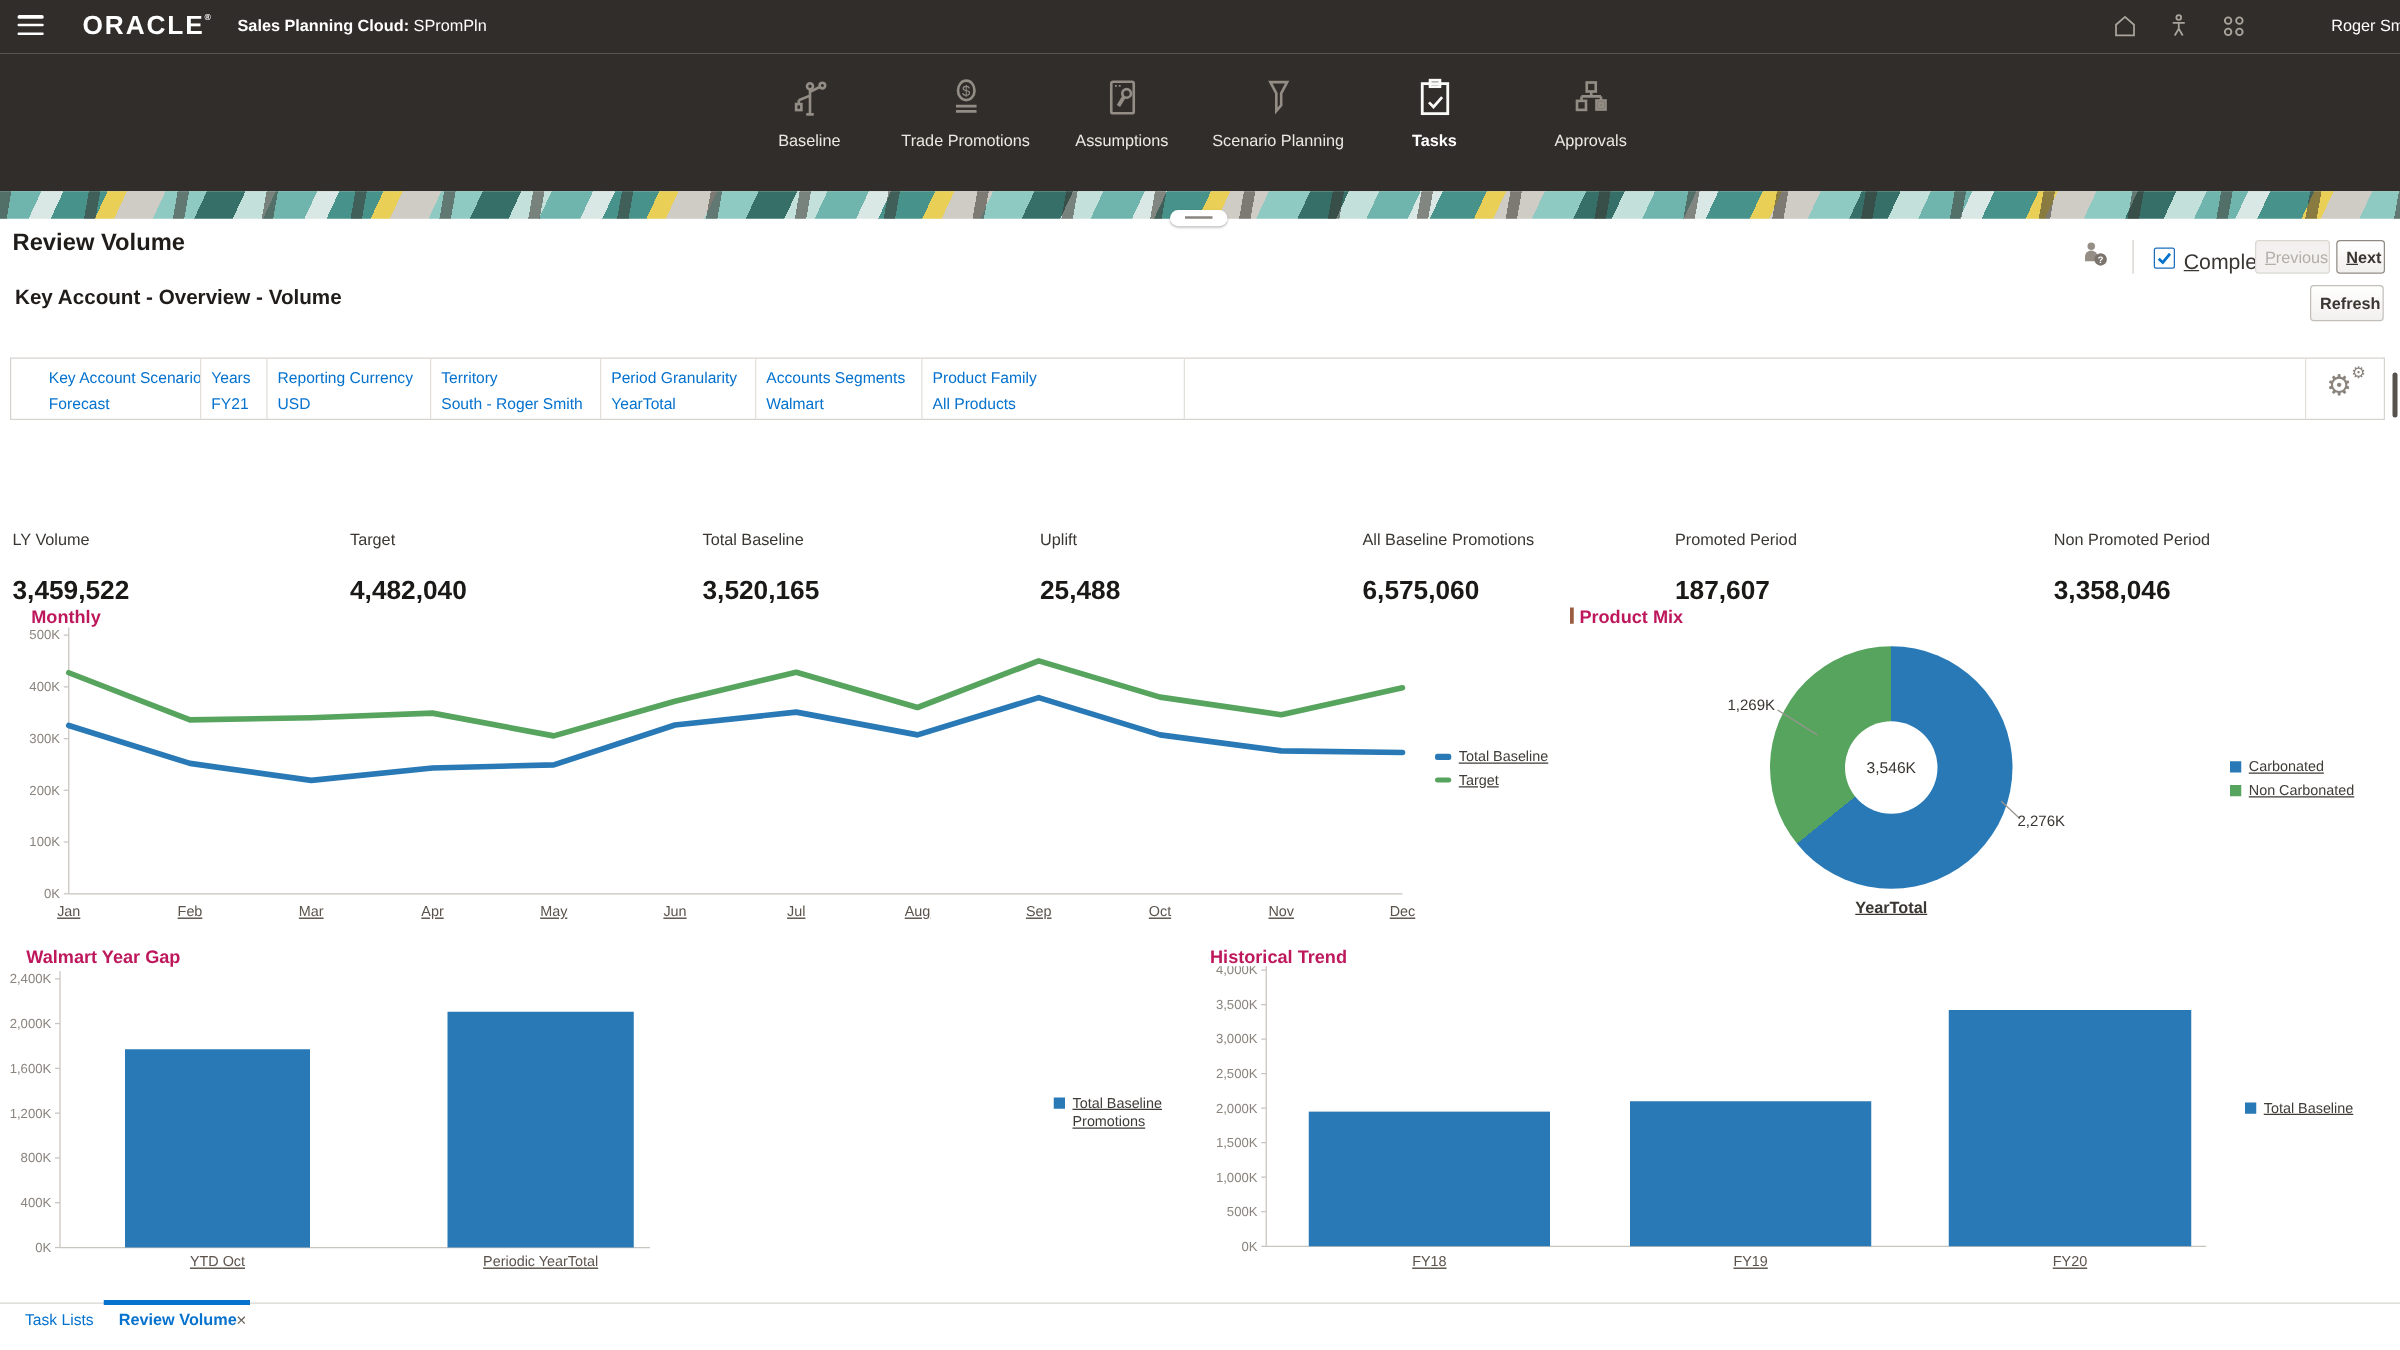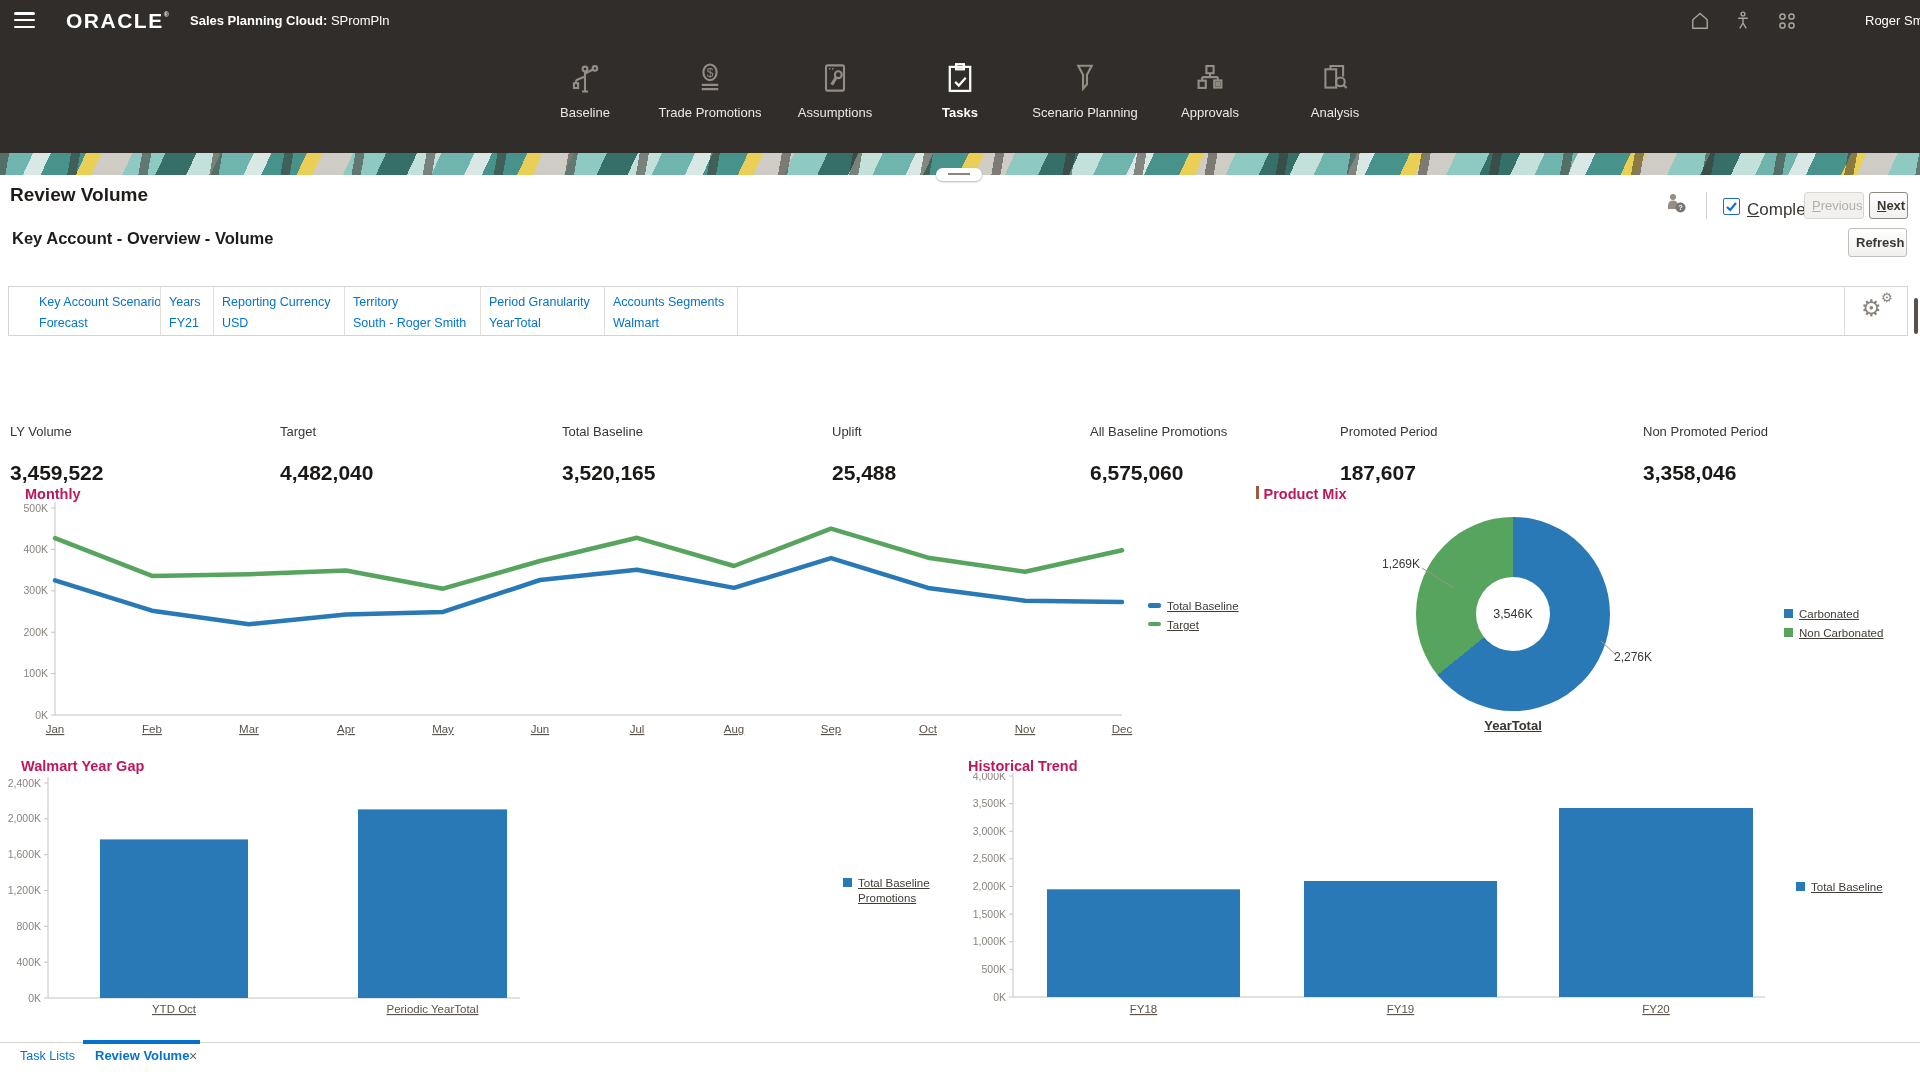--- a/index.html
+++ b/index.html
@@ -172,66 +172,53 @@
             <g fill="none" stroke="currentColor" stroke-width="1.4">
               <rect x="6" y="3.6" width="12" height="16.8" rx="1"></rect>
               <path d="M8 5.8h1M10 5.8h1" stroke-width="1"></path>
               <circle cx="14.2" cy="9.8" r="2.3"></circle>
               <path d="M12.8 11.6l-3 4.9" stroke-width="2.1"></path>
             </g>
           </svg>
         </div>
         <div class="nav-label">Assumptions</div>
       </div>
+      <div class="nav-item">
+        <div class="nav-icon">
+          <svg viewBox="0 0 24 24">
+            <path d="M7.5 3.8h9l-3.2 6v6.4l-2.6 3V9.8z" fill="none" stroke="currentColor" stroke-width="1.4"></path>
+          </svg>
+        </div>
+        <div class="nav-label">Scenario Planning</div>
+      </div>
       <div class="nav-item active">
         <div class="nav-icon">
           <svg viewBox="0 0 24 24">
             <g fill="none" stroke="currentColor" stroke-width="1.5">
               <rect x="5.2" y="4.6" width="13.6" height="16"></rect>
               <rect x="9.4" y="2.8" width="5.2" height="3.4"></rect>
               <path d="M8.8 14.6l2.4 2.4 4.6-5.2"></path>
             </g>
           </svg>
         </div>
         <div class="nav-label">Tasks</div>
-      </div>
-      <div class="nav-item">
-        <div class="nav-icon">
-          <svg viewBox="0 0 24 24">
-            <path d="M7.5 3.8h9l-3.2 6v6.4l-2.6 3V9.8z" fill="none" stroke="currentColor" stroke-width="1.4"></path>
-          </svg>
-        </div>
-        <div class="nav-label">Scenario Planning</div>
       </div>
       <div class="nav-item">
         <div class="nav-icon">
           <svg viewBox="0 0 24 24">
             <g fill="none" stroke="currentColor" stroke-width="1.4">
               <rect x="9.6" y="4" width="4.8" height="4.8"></rect>
               <path d="M12 8.8v2.6M6.8 11.4h10.4M6.8 11.4v2.4M17.2 11.4v2.2"></path>
               <rect x="4.4" y="13.8" width="4.8" height="4.8"></rect>
               <rect x="14.8" y="13.6" width="4.8" height="4.8"></rect>
               <rect x="16.3" y="15.1" width="1.8" height="1.8"></rect>
             </g>
           </svg>
         </div>
         <div class="nav-label">Approvals</div>
-      </div>
-      <div class="nav-item">
-        <div class="nav-icon">
-          <svg viewBox="0 0 24 24">
-            <g fill="none" stroke="currentColor" stroke-width="1.4">
-              <path d="M9 6.2V4h8.4v7"></path>
-              <rect x="5.6" y="6.2" width="7.2" height="12.2"></rect>
-              <circle cx="15.6" cy="14.6" r="2.9"></circle>
-              <path d="M17.7 16.7l2 2"></path>
-            </g>
-          </svg>
-        </div>
-        <div class="nav-label">Analysis</div>
       </div>
     </div>
 
   <div class="banner"></div>
   <div class="banner-handle">
       <i></i>
     </div>
 
   <div class="page-title">Review Volume</div>
   <div class="guide-ico">
@@ -272,20 +259,24 @@
         <div class="pov-label">Territory</div>
         <div class="pov-value">South - Roger Smith</div>
       </div>
       <div class="pov-item" style="width: 124px;">
         <div class="pov-label">Period Granularity</div>
         <div class="pov-value">YearTotal</div>
       </div>
       <div class="pov-item" style="width: 133px;">
         <div class="pov-label">Accounts Segments</div>
         <div class="pov-value">Walmart</div>
+      </div>
+      <div class="pov-item" style="width: 210px;">
+        <div class="pov-label">Product Family</div>
+        <div class="pov-value">All Products</div>
       </div>
       <div class="pov-fill"></div>
       <div class="pov-gear">
         <span class="gear-big">⚙</span>
         <span class="gear-small">⚙</span>
       </div>
     </div>
   <div class="scroll-thumb"></div>
   <div class="splitter"></div>
 

